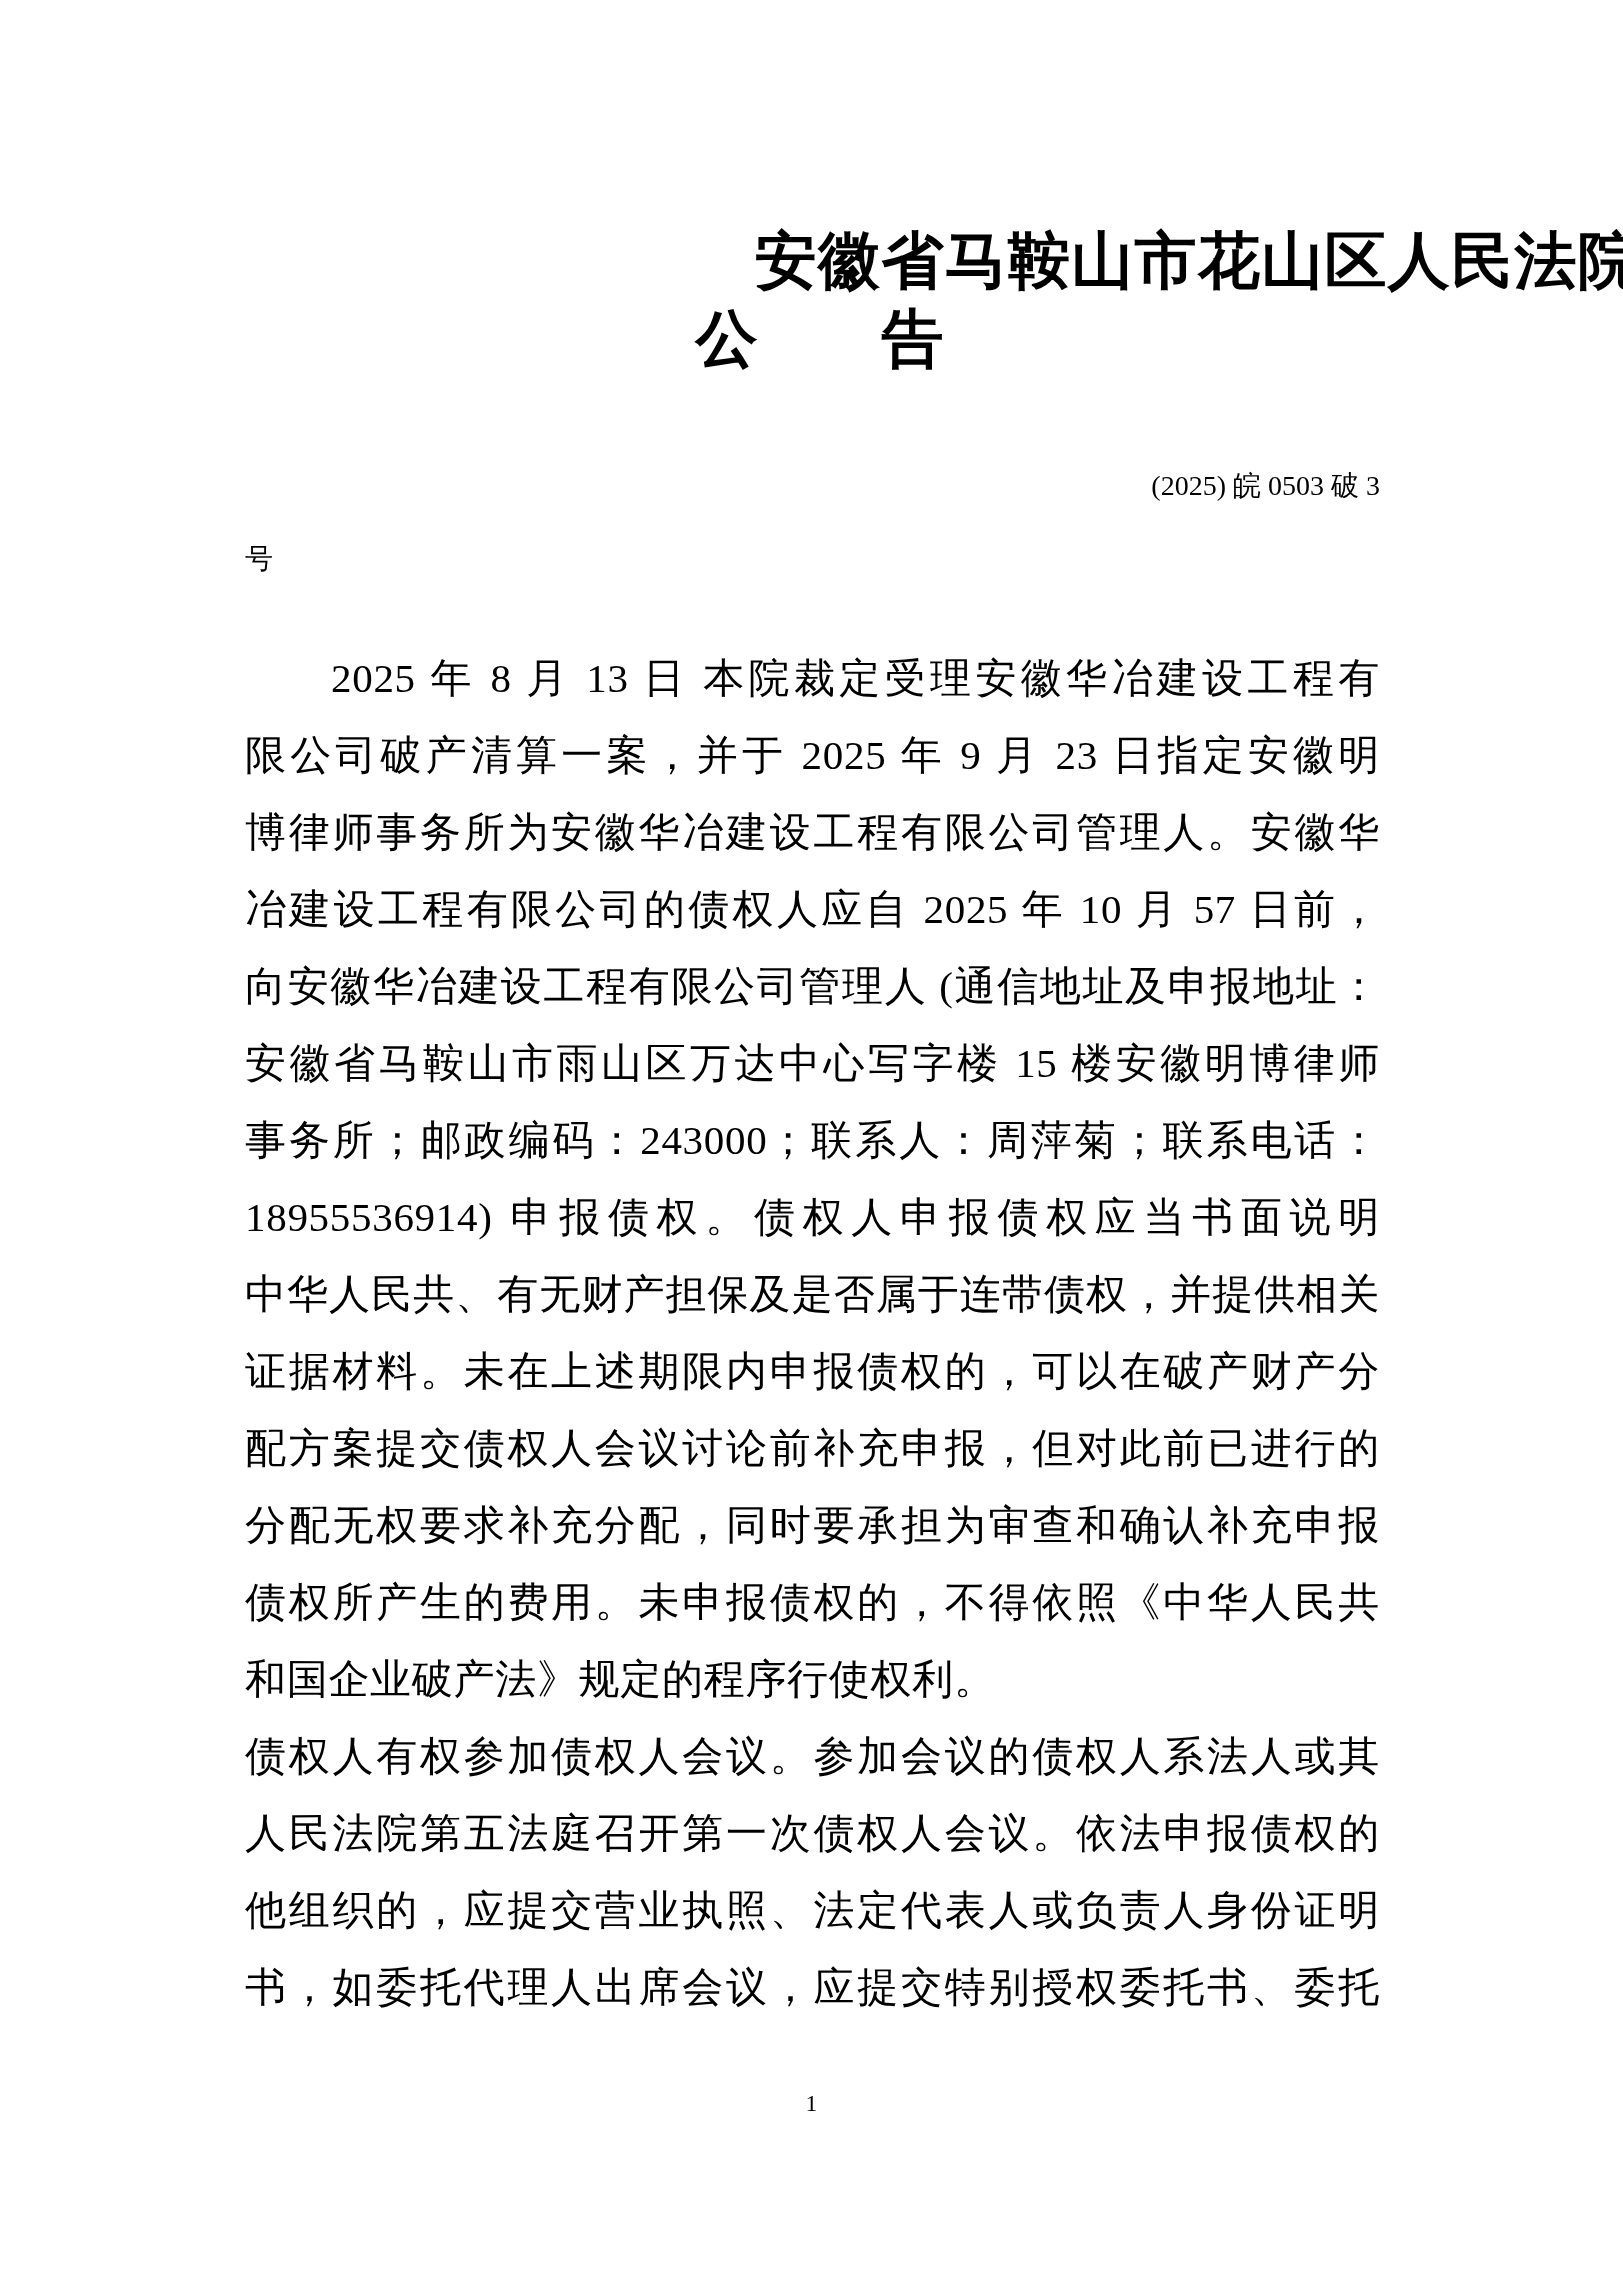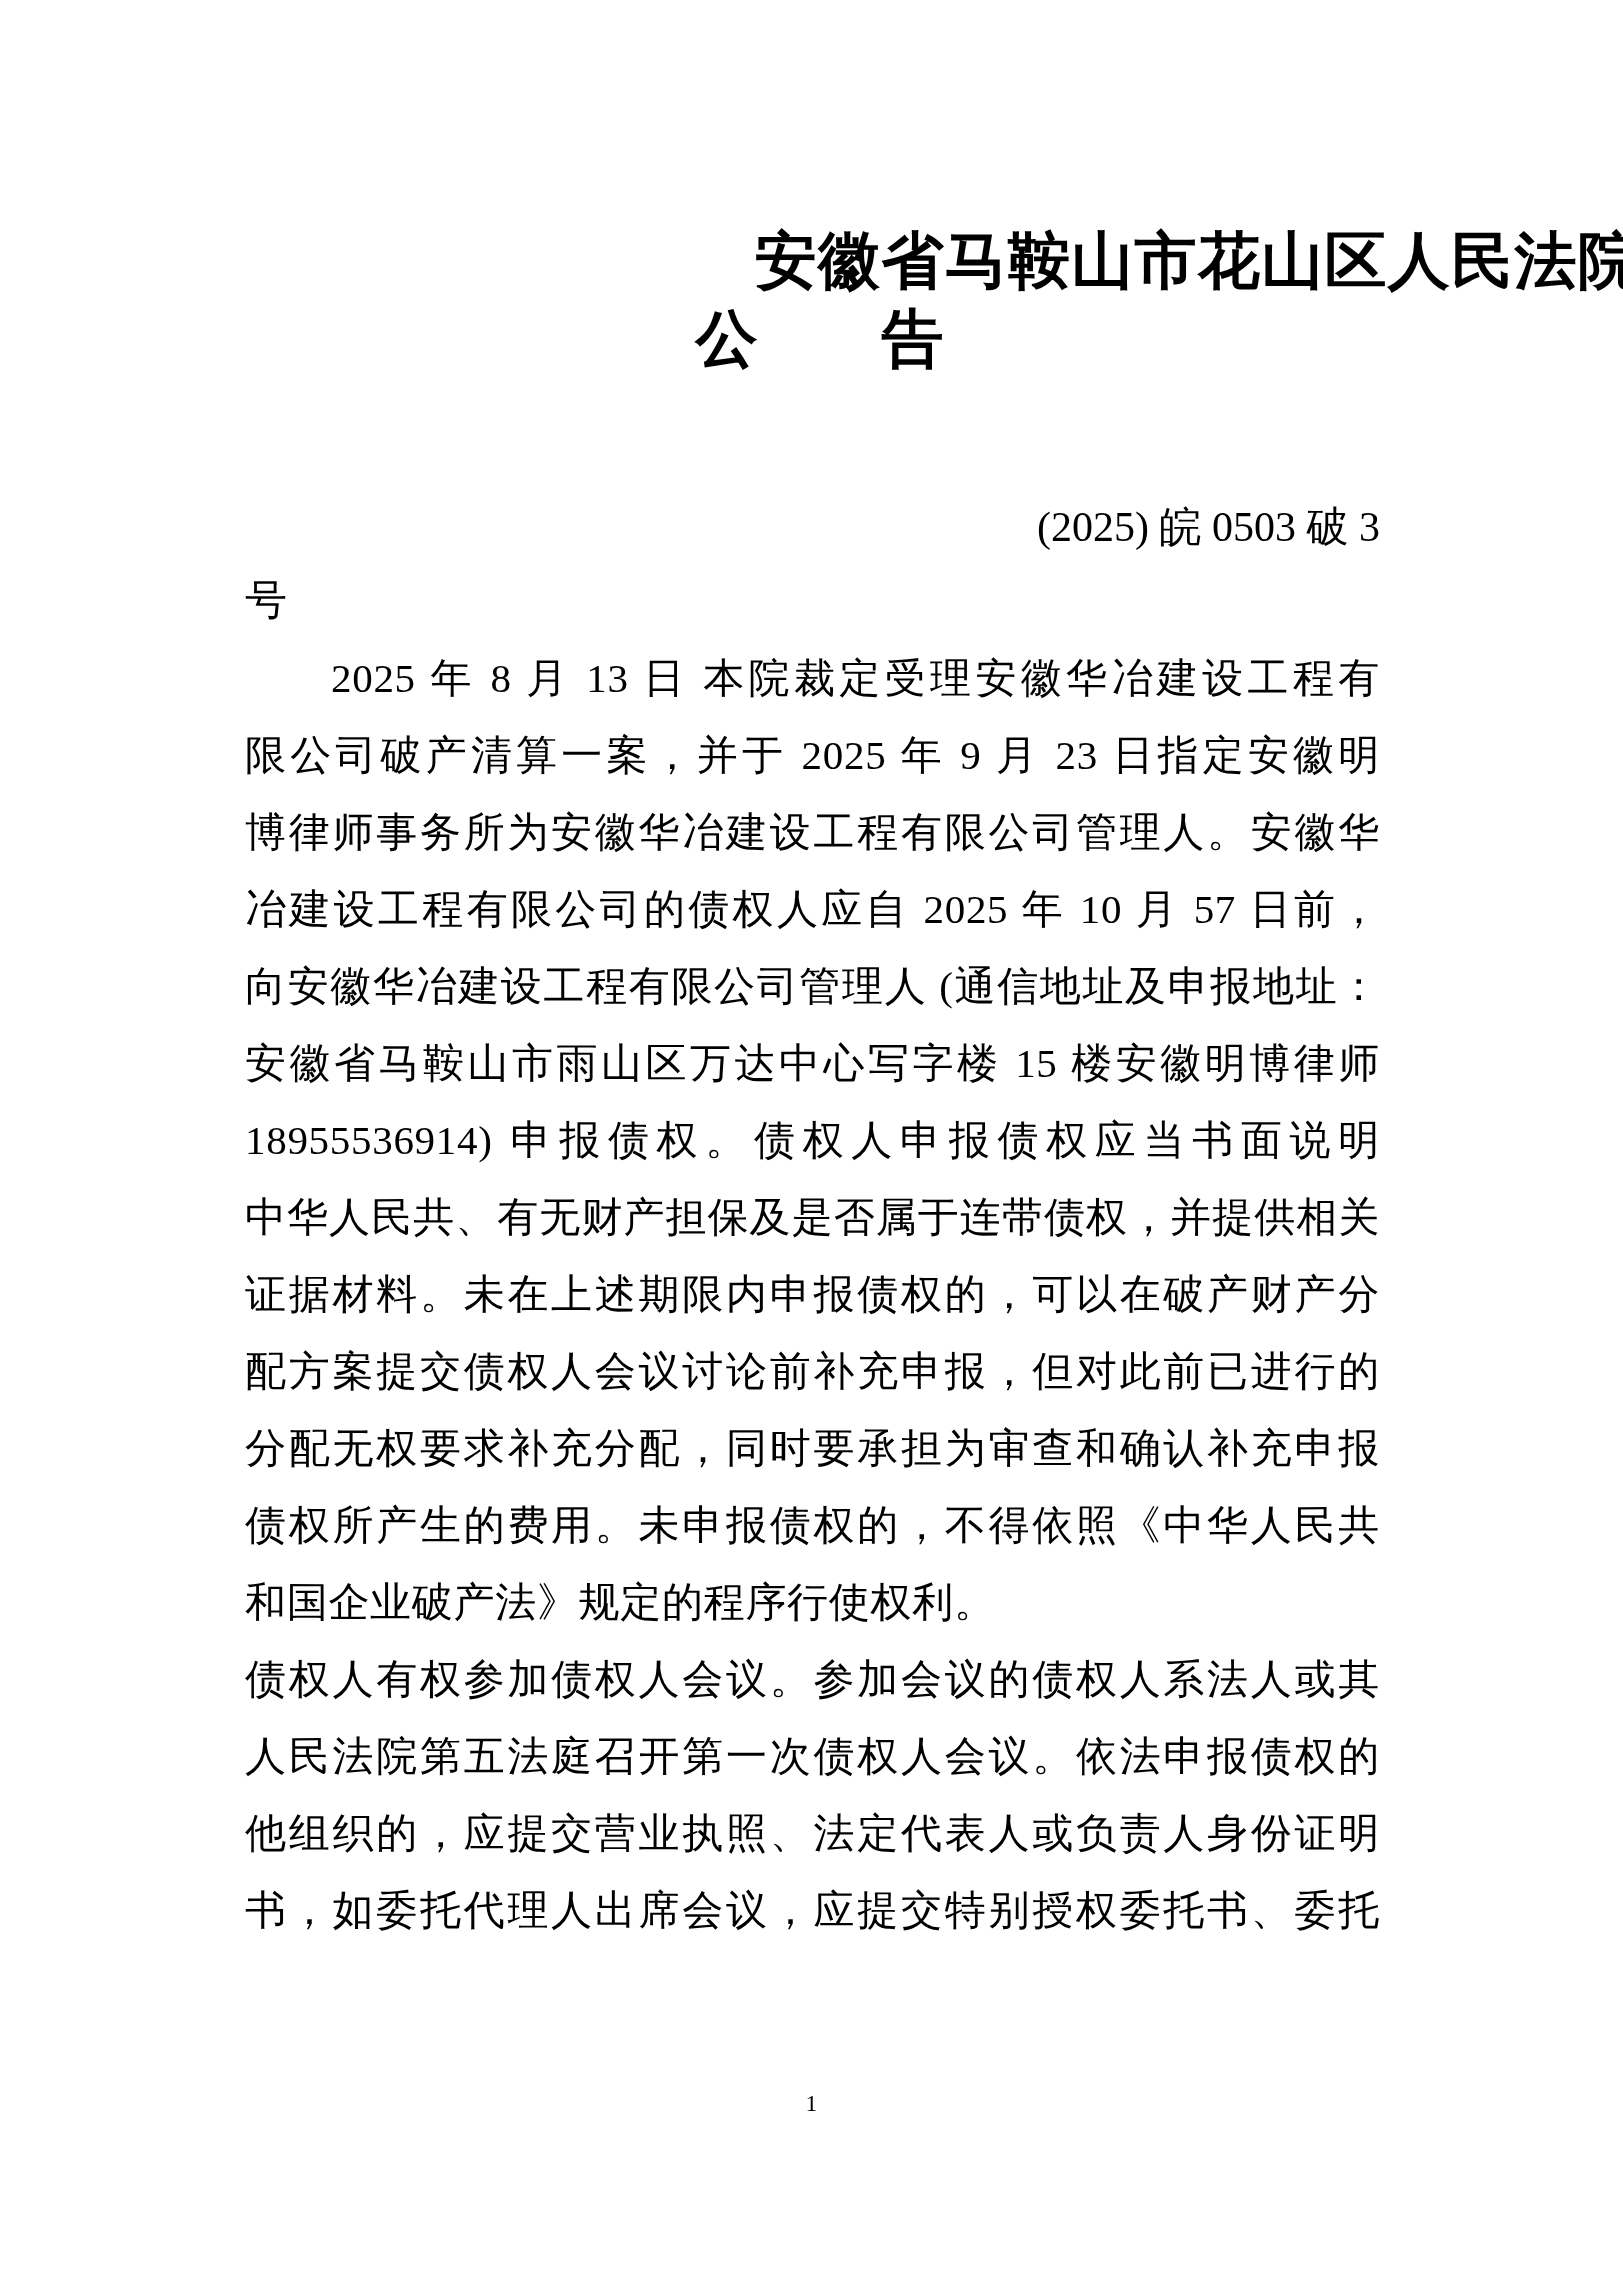--- a/index.html
+++ b/index.html
@@ -37,23 +37,23 @@
     margin: 8px;
     text-align: center;
     font-size: 62px;
     font-weight: bold;
     line-height: 1.15;
     white-space: pre;
   }
   .case-no {
     position: absolute;
     left: 245px;
-    top: 491px;
+    top: 449px;
     width: 1135px;
-    font-size: 42px;
+    font-size: 28px;
   }
   .case-line-right {
     line-height: 73px;
     text-align: right;
     white-space: pre;
   }
   .case-line-left {
     line-height: 73px;
     text-align: left;
     white-space: pre;
@@ -105,20 +105,21 @@
 
   <div class="body-text">
 
     <div>
       <div class="bline indent">2025 年 8 月 13 日 本院裁定受理安徽华冶建设工程有</div>
       <div class="bline">限公司破产清算一案，并于 2025 年 9 月 23 日指定安徽明</div>
       <div class="bline">博律师事务所为安徽华冶建设工程有限公司管理人。安徽华</div>
       <div class="bline">冶建设工程有限公司的债权人应自 2025 年 10 月 57 日前，</div>
       <div class="bline">向安徽华冶建设工程有限公司管理人 (通信地址及申报地址：</div>
       <div class="bline">安徽省马鞍山市雨山区万达中心写字楼 15 楼安徽明博律师</div>
+      <div class="bline">事务所；邮政编码：243000；联系人：周萍菊；联系电话：</div>
       <div class="bline">18955536914) 申报债权。债权人申报债权应当书面说明</div>
       <div class="bline">中华人民共、有无财产担保及是否属于连带债权，并提供相关</div>
       <div class="bline">证据材料。未在上述期限内申报债权的，可以在破产财产分</div>
       <div class="bline">配方案提交债权人会议讨论前补充申报，但对此前已进行的</div>
       <div class="bline">分配无权要求补充分配，同时要承担为审查和确认补充申报</div>
       <div class="bline">债权所产生的费用。未申报债权的，不得依照《中华人民共</div>
       <div class="bline pend">和国企业破产法》规定的程序行使权利。</div>
     </div>
 
     <div>

